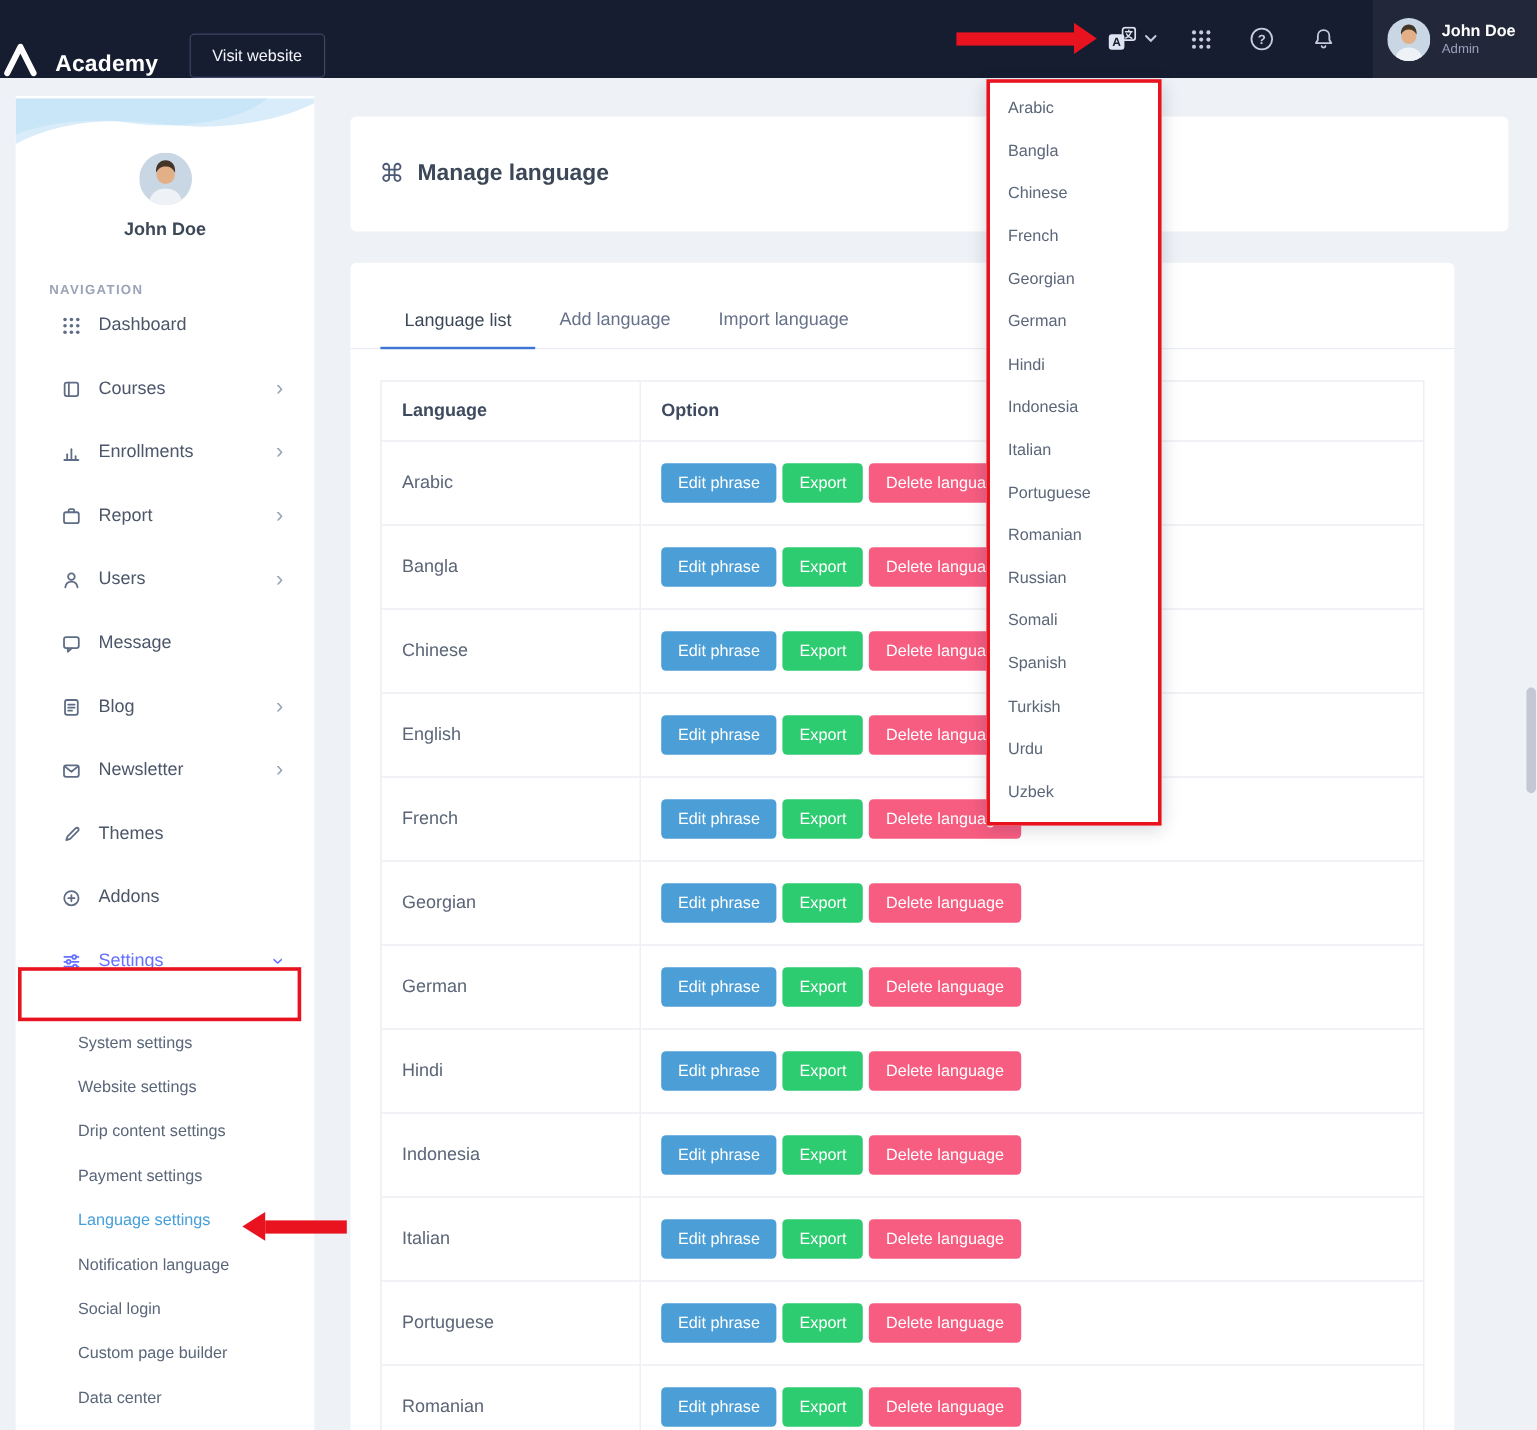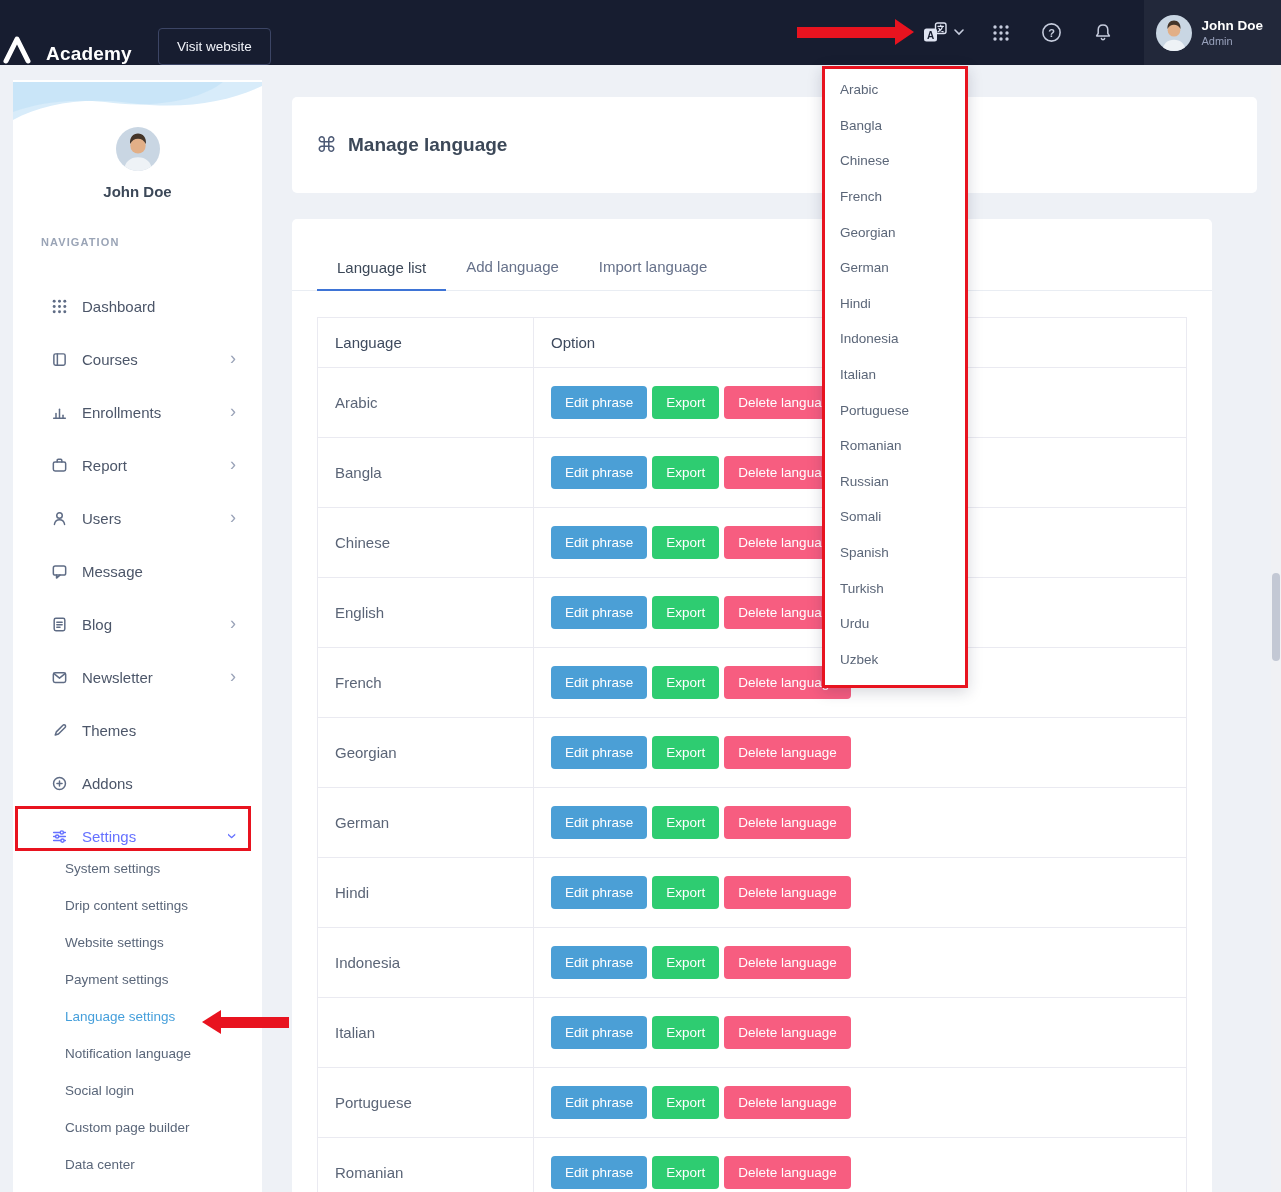--- a/index.html
+++ b/index.html
@@ -25,21 +25,21 @@
   .av-44{width:44px;height:44px}
   .user-name{color:#fff;font-size:13.5px;font-weight:700;line-height:1.3}
   .user-role{color:#98a1bb;font-size:11px;line-height:1.3}
   
   .sidebar{position:absolute;left:13px;top:80px;width:249px;height:1112px;background:#fff;z-index:10}
   .wave{position:absolute;top:0;left:0;width:100%;height:58px;pointer-events:none}
   .sb-avatar{margin:47px auto 0;position:relative}
   .sb-name{text-align:center;margin-top:12px;font-size:15px;font-weight:700;color:#3c4858}
   .nav-label{margin:36px 0 0 28px;font-size:11px;font-weight:700;letter-spacing:1.1px;color:#9aa4b6}
   .nav{margin-top:14px}
-  .nav-item{height:53px;display:flex;align-items:flex-end;padding:0 26px 0 37px;cursor:pointer;
+  .nav-item{height:53px;display:flex;align-items:flex-start;padding:0 26px 0 37px;cursor:pointer;
     color:#4c5669;font-size:15px}
   .nav-icon{width:18px;height:18px;display:flex;align-items:center;justify-content:center;
     color:#5f6c85;flex:none}
   .nav-text{margin-left:14px;flex:1}
   .chev{font-size:18px;color:#9aa3b8;line-height:1;transform:translateY(-1px)}
   .nav-item.active{color:#6571ff}
   .nav-item.active .nav-icon,.nav-item.active .chev{color:#6571ff}
   .nav-item.expanded .chev{transform:rotate(90deg)}
   .submenu{margin-top:5px}
   .sub-item{height:37px;display:flex;align-items:center;padding-left:52px;font-size:13.5px;
@@ -50,21 +50,21 @@
     border-radius:5px;display:flex;align-items:center;padding-left:24px;box-sizing:border-box;z-index:1}
   .cmd-icon{font-size:21px;color:#4d5a75;margin-right:11px}
   .page-title{font-size:19px;font-weight:700;color:#3c4858}
   .content-card{position:absolute;left:292px;top:219px;width:920px;height:973px;background:#fff;
     border-radius:5px 5px 0 0;box-sizing:border-box;overflow:hidden;z-index:1}
   .tabs{display:flex;align-items:flex-end;height:72px;padding:0 25px;
     border-bottom:1px solid #e9edf3;box-sizing:border-box}
   .tab{padding:0 20px 15px;font-size:15px;color:#66718a;cursor:pointer}
   .tab.active{color:#3c4858;font-weight:500;border-bottom:2px solid #3e74d6;margin-bottom:-1px;padding-bottom:13px}
   .table{margin:26px 25px 0;border:1px solid #eaeaf1}
-  .thead{display:flex;height:49px;font-size:15px;font-weight:400;color:#3e4a5e}
+  .thead{display:flex;height:49px;font-size:15px;font-weight:700;color:#3e4a5e}
   .trow{display:flex;height:69px;border-top:1px solid #eaeaf1;font-size:15px;color:#5b6577}
   .cell-lang{width:216px;box-sizing:border-box;border-right:1px solid #eaeaf1;padding-left:17px;
     display:flex;align-items:center}
   .cell-opt{flex:1;display:flex;align-items:center;padding-left:17px;gap:5px}
   .btn{height:33px;border:none;border-radius:4px;color:#fff;font-size:13.5px;font-family:inherit;
     padding:0 14px;cursor:pointer;white-space:nowrap}
   .btn-edit{background:#4b9fd6}
   .btn-export{background:#2ecc71}
   .btn-delete{background:#f75d80}
   
@@ -295,22 +295,22 @@
           </svg>
         </span>
       <span class="nav-text">Settings</span>
       <span class="chev">›</span>
     </div>
     </nav>
 
   <div class="submenu">
 
   <div class="sub-item">System settings</div>
+      <div class="sub-item">Website settings</div>
       <div class="sub-item">Drip content settings</div>
-      <div class="sub-item">Website settings</div>
       <div class="sub-item">Payment settings</div>
       <div class="sub-item active">Language settings</div>
       <div class="sub-item">Notification language</div>
       <div class="sub-item">Social login</div>
       <div class="sub-item">Custom page builder</div>
       <div class="sub-item">Data center</div>
     </div>
 </aside>
 
 <section class="title-card">

